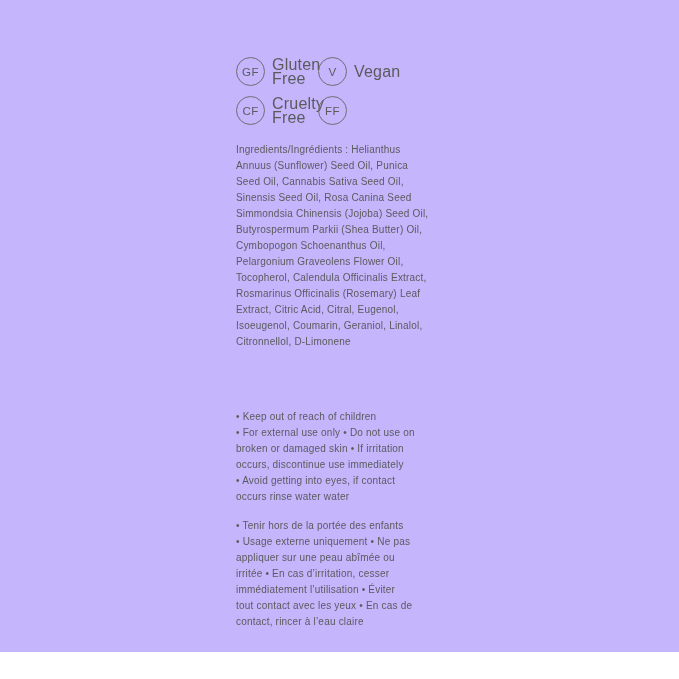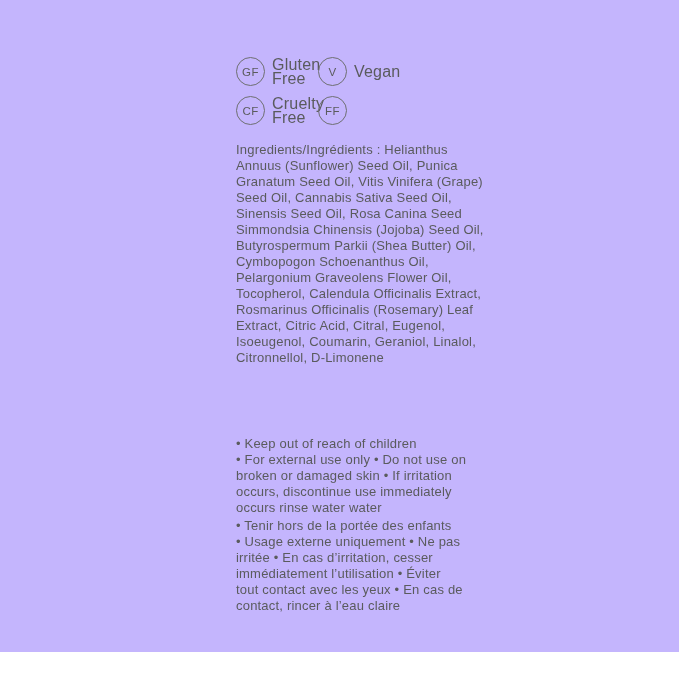--- a/index.html
+++ b/index.html
@@ -51,27 +51,27 @@
     letter-spacing: 0.2px;
     max-width: 74px;
   }
 
   
   .textblock {
     position: absolute;
     left: 236px;
   }
   .textblock .line {
-    font-size: 13px;
+    font-size: 10px;
     line-height: 16px;
     letter-spacing: 0.2px;
     white-space: pre;
   }
   .ingredients { top: 142px; }
-  .warnings-en { top: 409px; margin-top: 27px; }
+  .warnings-en { top: 409px; }
   .warnings-fr { top: 518px; }
 </style>
 </head>
 <body>
 
 <div class="canvas">
 
   <div class="badges">
 
     <div class="badge">
@@ -91,44 +91,45 @@
 
     <div class="badge">
       <span class="badge-circle">FF</span>
     </div>
 
   </div>
 
   <div class="textblock ingredients">
       <div class="line">Ingredients/Ingrédients : Helianthus</div>
       <div class="line">Annuus (Sunflower) Seed Oil, Punica</div>
-      <div class="line">Granatum Seed Oil, Vitis Vinifera (Grape)</div>
       <div class="line">Seed Oil, Cannabis Sativa Seed Oil,</div>
       <div class="line">Sinensis Seed Oil, Rosa Canina Seed</div>
       <div class="line">Simmondsia Chinensis (Jojoba) Seed Oil,</div>
       <div class="line">Butyrospermum Parkii (Shea Butter) Oil,</div>
       <div class="line">Cymbopogon Schoenanthus Oil,</div>
       <div class="line">Pelargonium Graveolens Flower Oil,</div>
       <div class="line">Tocopherol, Calendula Officinalis Extract,</div>
       <div class="line">Rosmarinus Officinalis (Rosemary) Leaf</div>
       <div class="line">Extract, Citric Acid, Citral, Eugenol,</div>
       <div class="line">Isoeugenol, Coumarin, Geraniol, Linalol,</div>
       <div class="line">Citronnellol, D-Limonene</div>
     </div>
 
   <div class="textblock warnings-en">
       <div class="line">• Keep out of reach of children</div>
       <div class="line">• For external use only • Do not use on</div>
       <div class="line">broken or damaged skin • If irritation</div>
       <div class="line">occurs, discontinue use immediately</div>
+      <div class="line">• Avoid getting into eyes, if contact</div>
       <div class="line">occurs rinse water water</div>
     </div>
 
   <div class="textblock warnings-fr">
       <div class="line">• Tenir hors de la portée des enfants</div>
       <div class="line">• Usage externe uniquement • Ne pas</div>
+      <div class="line">appliquer sur une peau abîmée ou</div>
       <div class="line">irritée • En cas d’irritation, cesser</div>
       <div class="line">immédiatement l’utilisation • Éviter</div>
       <div class="line">tout contact avec les yeux • En cas de</div>
       <div class="line">contact, rincer à l’eau claire</div>
     </div>
 
 </div>
 
 </body></html>

